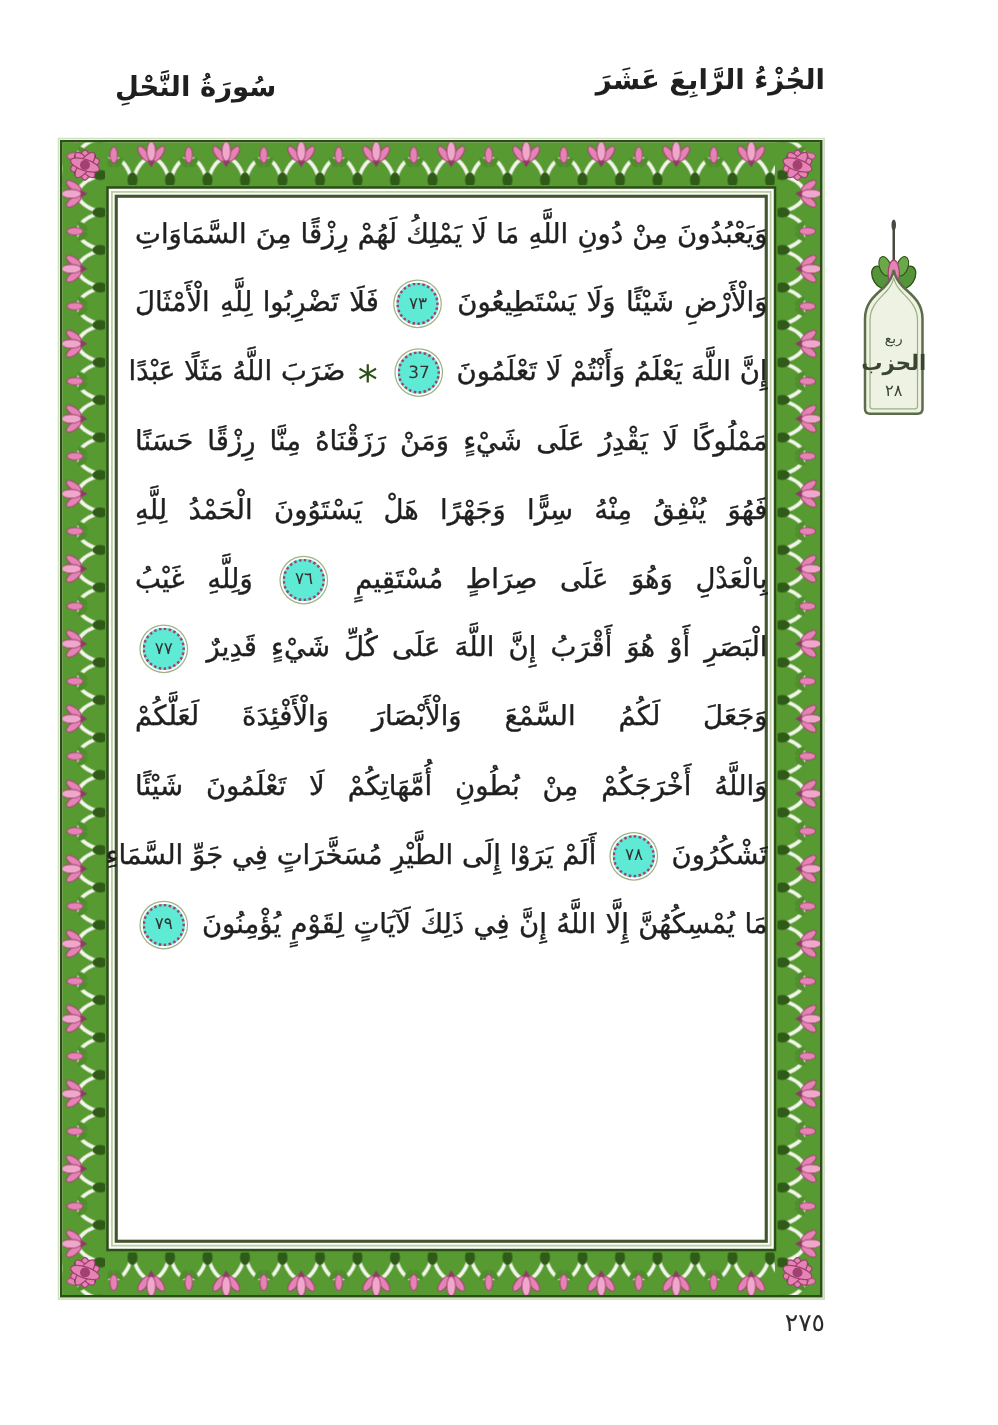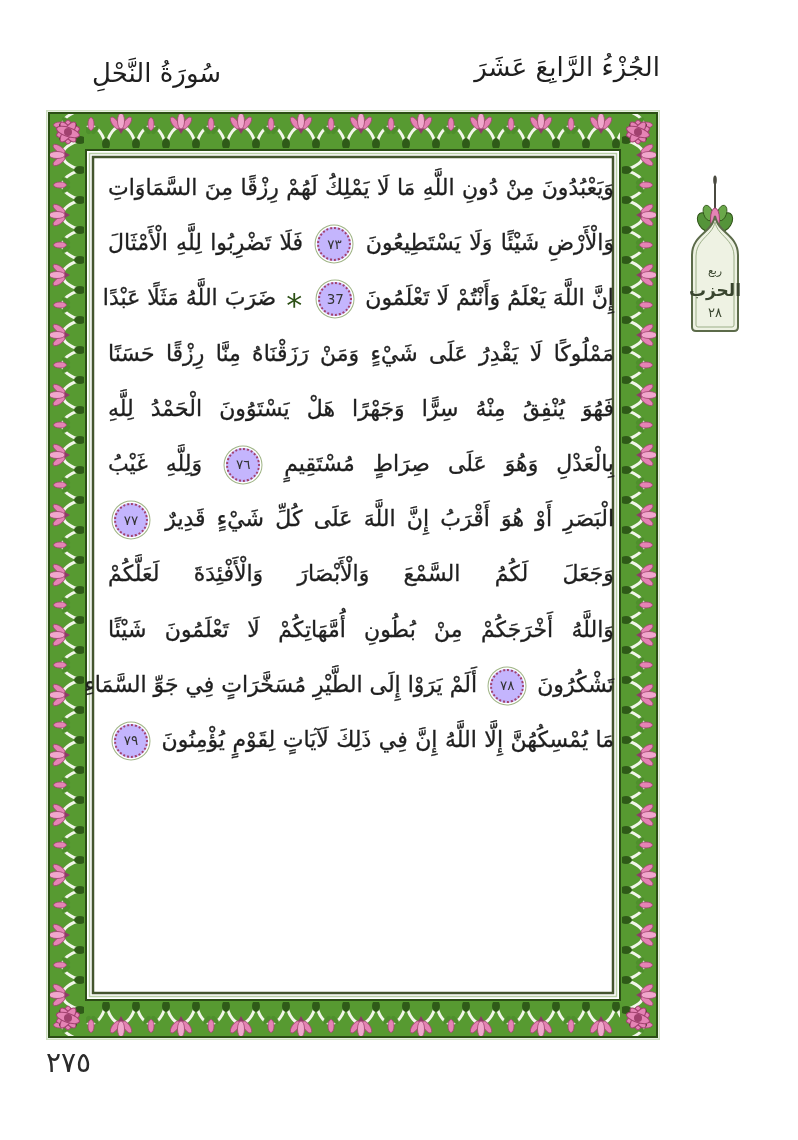--- a/index.html
+++ b/index.html
@@ -2,58 +2,58 @@
 <html lang="ar" style="--border-green: #579a31; --border-green-dark: #2c4f15; --border-green-pale: #cfe0c2; --flower-pink: #e583b5; --flower-pink-light: #f0a7cc; --flower-pink-dark: #a1416f; --panel-fill: #eef2e3; --ink: #1f1f1f;"><head>
 <meta charset="utf-8">
 <style>
   html,body{margin:0;padding:0;}
   body{
     width:798px;height:1140px;position:relative;background:#ffffff;
     font-family:"DejaVu Sans",sans-serif;overflow:hidden;
   }
   .hdr{
     position:absolute;direction:rtl;color:var(--ink,#1f1f1f);
-    font-size:26px;font-weight:normal;letter-spacing:0;white-space:nowrap;
+    font-size:22px;font-weight:bold;letter-spacing:0;white-space:nowrap;
   }
   .hdr-right{top:52px;right:138px;}
   .hdr-left{top:58px;left:92px;}
   .frame{position:absolute;left:46px;top:110px;}
   .text-area{
     position:absolute;left:108px;top:160px;width:506px;height:828px;
     direction:rtl;
   }
   .qline{
     height:55.2px;line-height:55.2px;white-space:nowrap;
     text-align:justify;text-align-last:justify;
     font-size:22px;color:var(--ink,#1f1f1f);
     -webkit-text-stroke:0.3px var(--ink,#1f1f1f);
   }
   .qline .vtext{display:inline;}
   .ayah{
     display:inline-flex;align-items:center;justify-content:center;
     width:30px;height:30px;border-radius:50%;
-    background:#c4b5fd;border:2px dotted var(--flower-pink-dark,#a1416f);
+    background:#5eead4;border:2px dotted var(--flower-pink-dark,#a1416f);
     box-shadow:0 0 0 1.5px #fff,0 0 0 2.5px #9fb486;
     font-size:13.5px;color:#333;vertical-align:middle;margin:0 6px;
     -webkit-text-stroke:0;
   }
   .hizb-star{
     display:inline-block;font-size:32px;color:var(--border-green-dark,#2c4f15);
     vertical-align:-11px;margin:0 3px;-webkit-text-stroke:0;
   }
   .marker{position:absolute;left:680px;top:175px;}
   .marker text{
     font-family:"DejaVu Sans",sans-serif;fill:#39452e;text-anchor:middle;direction:rtl;
   }
   .marker .m-top{font-size:11px;}
   .marker .m-main{font-size:17px;font-weight:bold;}
   .marker .m-num{font-size:13px;}
   .page-number{
-    position:absolute;left:46px;top:1046px;width:614px;text-align:left;
-    font-size:28px;color:#2b2b2b;
+    position:absolute;left:46px;top:1046px;width:614px;text-align:right;
+    font-size:20px;color:#2b2b2b;
   }
 </style>
 </head>
 <body>
 
 <div class="page">
 
   <div class="hdr hdr-right">الجُزْءُ الرَّابِعَ عَشَرَ</div>
   <div class="hdr hdr-left">سُورَةُ النَّحْلِ</div>
 

